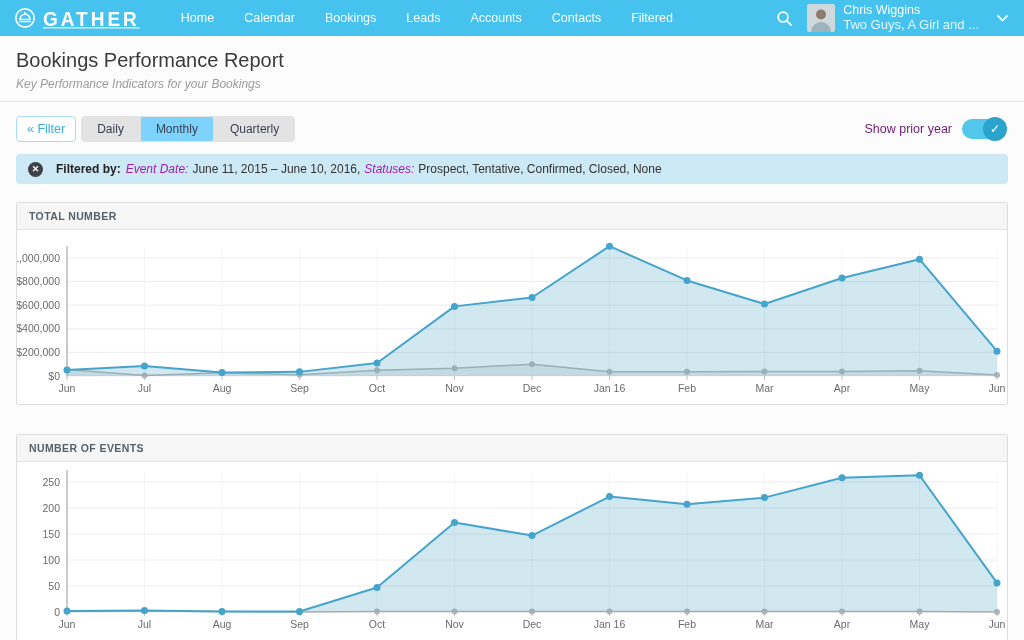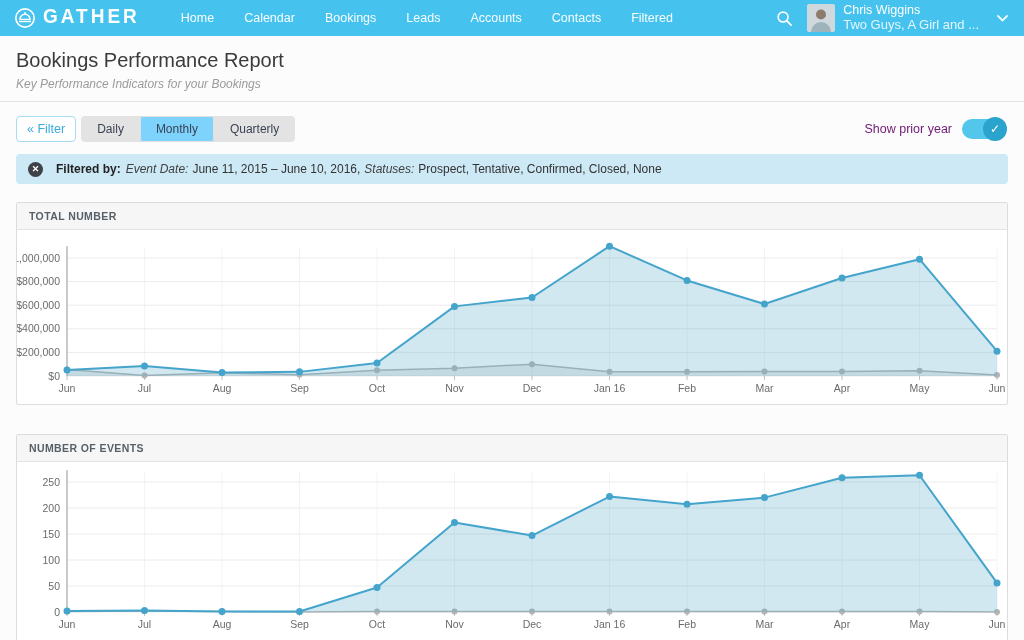--- a/index.html
+++ b/index.html
@@ -1,21 +1,21 @@
 <!DOCTYPE html>
 <html><head>
 <meta charset="utf-8">
 <style>
   * { margin:0; padding:0; box-sizing:border-box; }
   html,body { width:1024px; height:640px; overflow:hidden; }
   body { font-family:"Liberation Sans", sans-serif; background:#fcfcfc; color:#3c3c3c; }
 
   
   .navbar { height:36px; background:#45c3ee; display:flex; align-items:center; padding:0 14px; }
-  .brand { display:flex; align-items:flex-start; gap:7px; color:#fff; cursor:pointer; }
+  .brand { display:flex; align-items:flex-end; gap:7px; color:#fff; cursor:pointer;text-decoration:underline; }
   .brand-word { font-size:19px; font-weight:bold; letter-spacing:3px; line-height:1; transform:scaleY(1.05); }
   .nav-items { display:flex; align-items:center; margin-left:26px; gap:0; }
   .nav-item { color:rgba(255,255,255,0.97); font-size:12.5px; padding:8px 15px; line-height:36px; text-decoration:none; cursor:pointer; }
   .nav-right { margin-left:auto; display:flex; align-items:center; }
   .search-btn { width:30px; height:36px; display:flex; align-items:center; justify-content:center; cursor:pointer; margin-right:8px; }
   .user-menu { display:flex; align-items:center; gap:8px; cursor:pointer; }
   .avatar { width:28px; height:28px; border-radius:3px; background:#e8e2d8; overflow:hidden; flex:0 0 auto; }
   .user-text { line-height:1.15; }
   .user-name { color:#fff; font-size:12.5px; }
   .user-org { color:rgba(255,255,255,0.85); font-size:13px; }
@@ -34,21 +34,21 @@
   .seg.active { background:#7dd3fc; border-radius:3px; box-shadow:inset 0 0 0 1px #e0e0e0;text-align:center; }
   .prior-wrap { margin-left:auto; display:flex; align-items:center; gap:10px; }
   .prior-label { font-size:12.5px; color:#701a75; }
   .toggle { position:relative; width:42px; height:20px; background:#53c6ec; border-radius:10px; cursor:pointer; margin-right:4px; }
   .toggle-knob { position:absolute; right:-3px; top:-2px; width:24px; height:24px; border-radius:50%; background:#2aa3cd; color:#fff; font-size:12px; display:flex; align-items:center; justify-content:center; box-shadow:0 0 0 2px rgba(255,255,255,0.0); }
 
   
   .filtered-bar { margin:4px 16px 0 16px; background:#cde9f6; border-radius:4px; height:30px; display:flex; align-items:center; padding:0 12px; font-size:12px; color:#333; }
   .x-circle { width:15px; height:15px; border-radius:50%; background:#3d4248; color:#fff; font-size:9px; font-weight:bold; display:flex; align-items:center; justify-content:center; cursor:pointer; margin-right:13px; flex:0 0 auto; }
   .fb-bold { font-weight:bold; color:#222; margin-right:5px; }
-  .fb-italic { font-style:italic; color:#404040; margin-right:4px; }
+  .fb-italic { font-style:italic; color:#a21caf; margin-right:4px; }
   .fb-normal { color:#333; margin-right:4px; }
 
   
   .panel { margin:18px 16px 0 16px; background:#fff; border:1px solid #ddd; border-radius:2px; }
   .panel + .panel { margin-top:29px; }
   .panel-header { background:#f6f6f6; border-bottom:1px solid #e3e3e3; padding:7px 12px; font-size:10.5px; font-weight:bold; letter-spacing:0.4px; color:#566069; }
   .chart-box { display:block; }
   svg text { font-family:"Liberation Sans", sans-serif; }
 </style>
 </head>

